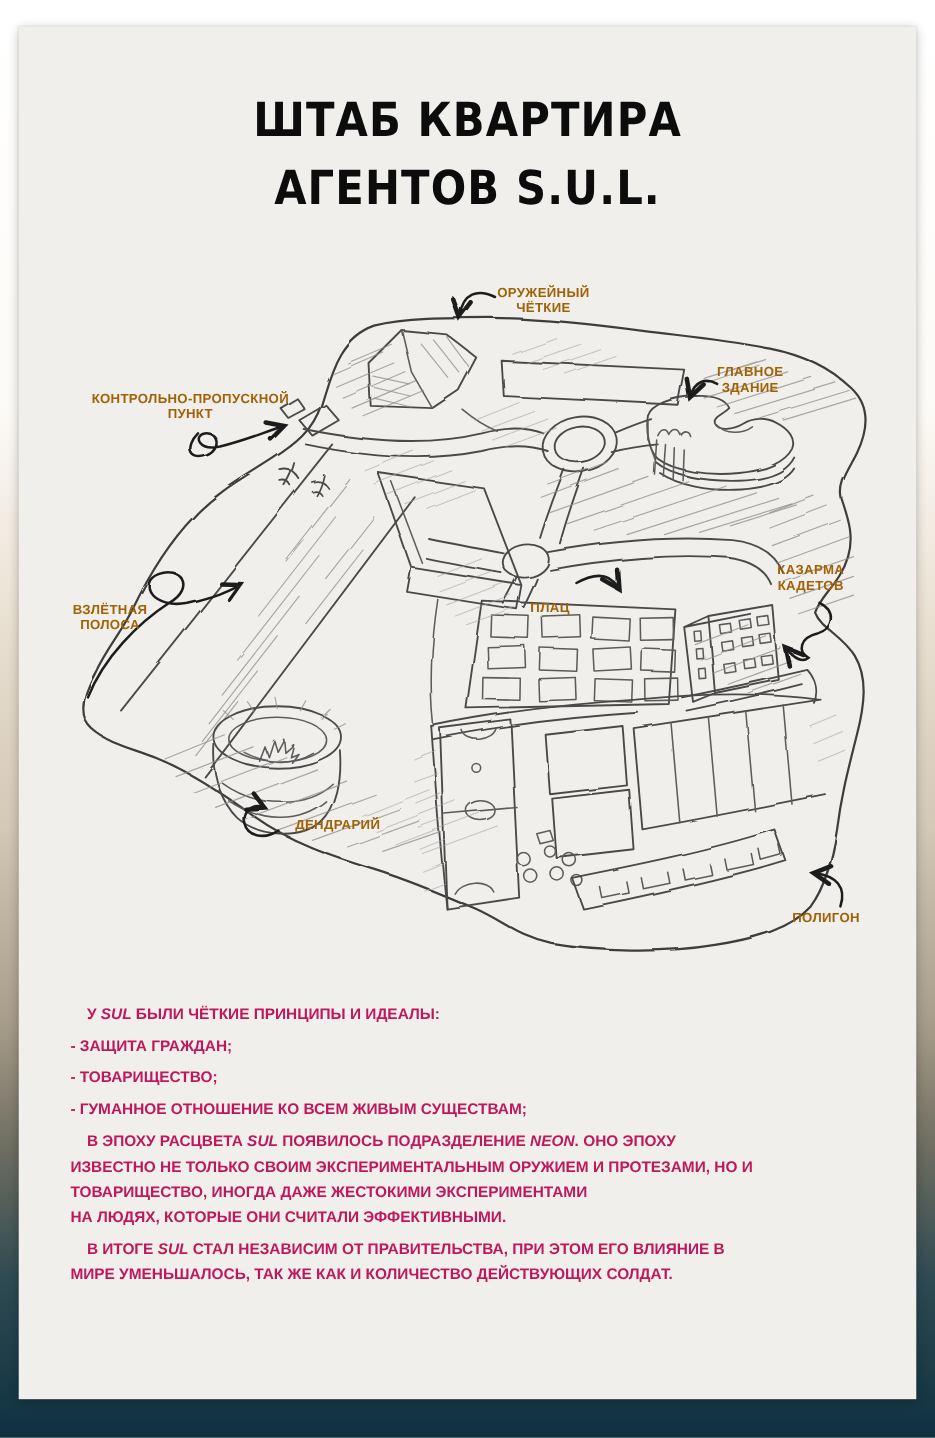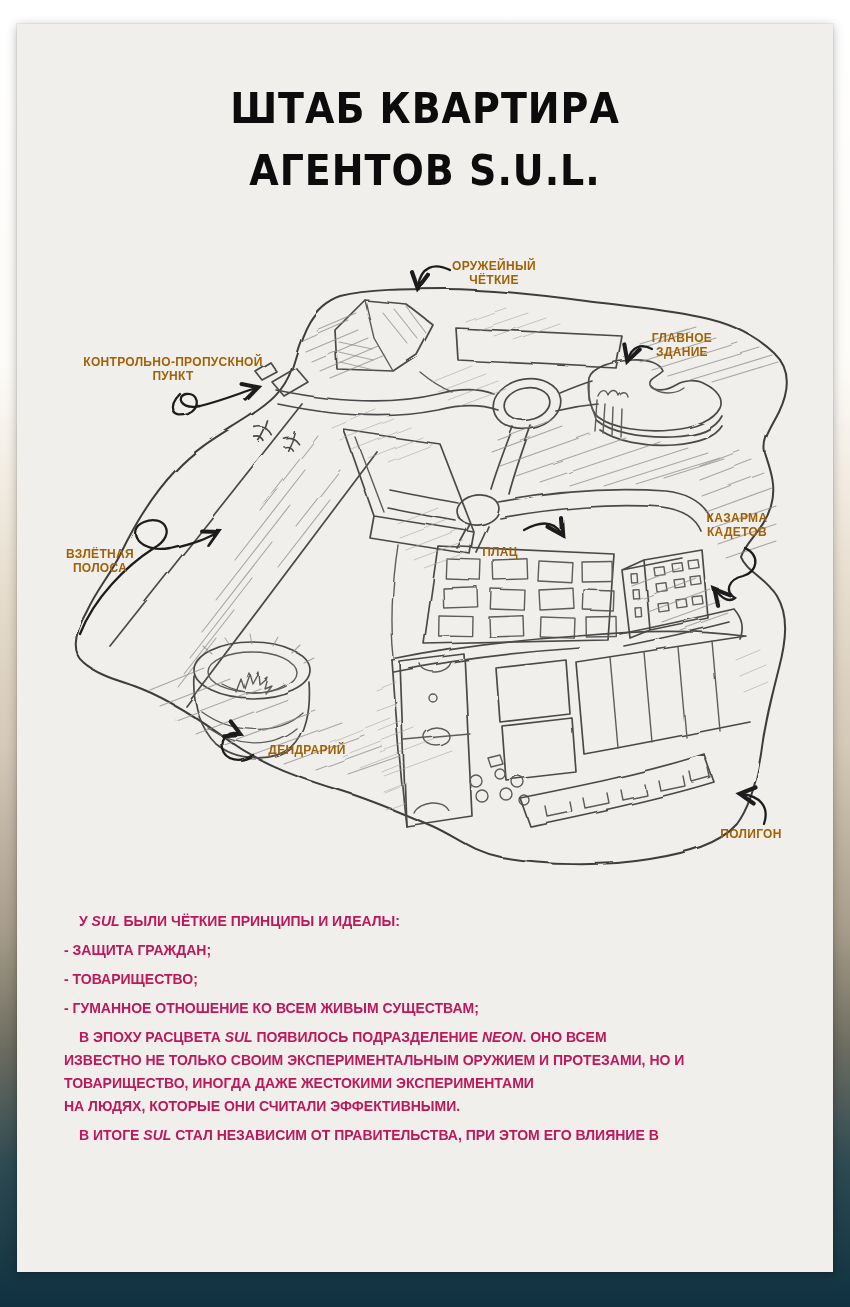--- a/index.html
+++ b/index.html
@@ -251,15 +251,15 @@
   <div class="map-label align-left" style="left:716px;top:827px;width:70px;">
     <div>ПОЛИГОН</div>
   </div>
 </div>
 
 <div class="story">
   <p class="indent"><span>У </span><i>SUL</i><span> БЫЛИ ЧЁТКИЕ ПРИНЦИПЫ И ИДЕАЛЫ:</span></p>
   <p class="list"><span>- ЗАЩИТА ГРАЖДАН;</span></p>
   <p class="list"><span>- ТОВАРИЩЕСТВО;</span></p>
   <p class="list"><span>- ГУМАННОЕ ОТНОШЕНИЕ КО ВСЕМ ЖИВЫМ СУЩЕСТВАМ;</span></p>
-  <p class="indent"><span>В ЭПОХУ РАСЦВЕТА </span><i>SUL</i><span> ПОЯВИЛОСЬ ПОДРАЗДЕЛЕНИЕ </span><i>NEON</i><span>. ОНО ВСЕМ</span><br><span>ИЗВЕСТНО НЕ ТОЛЬКО СВОИМ ЭКСПЕРИМЕНТАЛЬНЫМ ОРУЖИЕМ И ПРОТЕЗАМИ, НО И</span><br><span>ТОВАРИЩЕСТВО, ИНОГДА ДАЖЕ ЖЕСТОКИМИ ЭКСПЕРИМЕНТАМИ</span><br><span>НА ЛЮДЯХ, КОТОРЫЕ ОНИ СЧИТАЛИ ЭФФЕКТИВНЫМИ.</span></p>
-  <p class="indent"><span>В ИТОГЕ </span><i>SUL</i><span> СТАЛ НЕЗАВИСИМ ОТ ПРАВИТЕЛЬСТВА, ПРИ ЭТОМ ЕГО ВЛИЯНИЕ В</span><br></p>
+  <p class="indent"><span>В ЭПОХУ РАСЦВЕТА </span><i>SUL</i><span> ПОЯВИЛОСЬ ПОДРАЗДЕЛЕНИЕ </span><i>NEON</i><span>. ОНО ЭПОХУ</span><br><span>ИЗВЕСТНО НЕ ТОЛЬКО СВОИМ ЭКСПЕРИМЕНТАЛЬНЫМ ОРУЖИЕМ И ПРОТЕЗАМИ, НО И</span><br><span>ТОВАРИЩЕСТВО, ИНОГДА ДАЖЕ ЖЕСТОКИМИ ЭКСПЕРИМЕНТАМИ</span><br><span>НА ЛЮДЯХ, КОТОРЫЕ ОНИ СЧИТАЛИ ЭФФЕКТИВНЫМИ.</span></p>
+  <p class="indent"><span>В ИТОГЕ </span><i>SUL</i><span> СТАЛ НЕЗАВИСИМ ОТ ПРАВИТЕЛЬСТВА, ПРИ ЭТОМ ЕГО ВЛИЯНИЕ В</span><br><span>МИРЕ УМЕНЬШАЛОСЬ, ТАК ЖЕ КАК И КОЛИЧЕСТВО ДЕЙСТВУЮЩИХ СОЛДАТ.</span></p>
 </div>
 
 </body></html>

